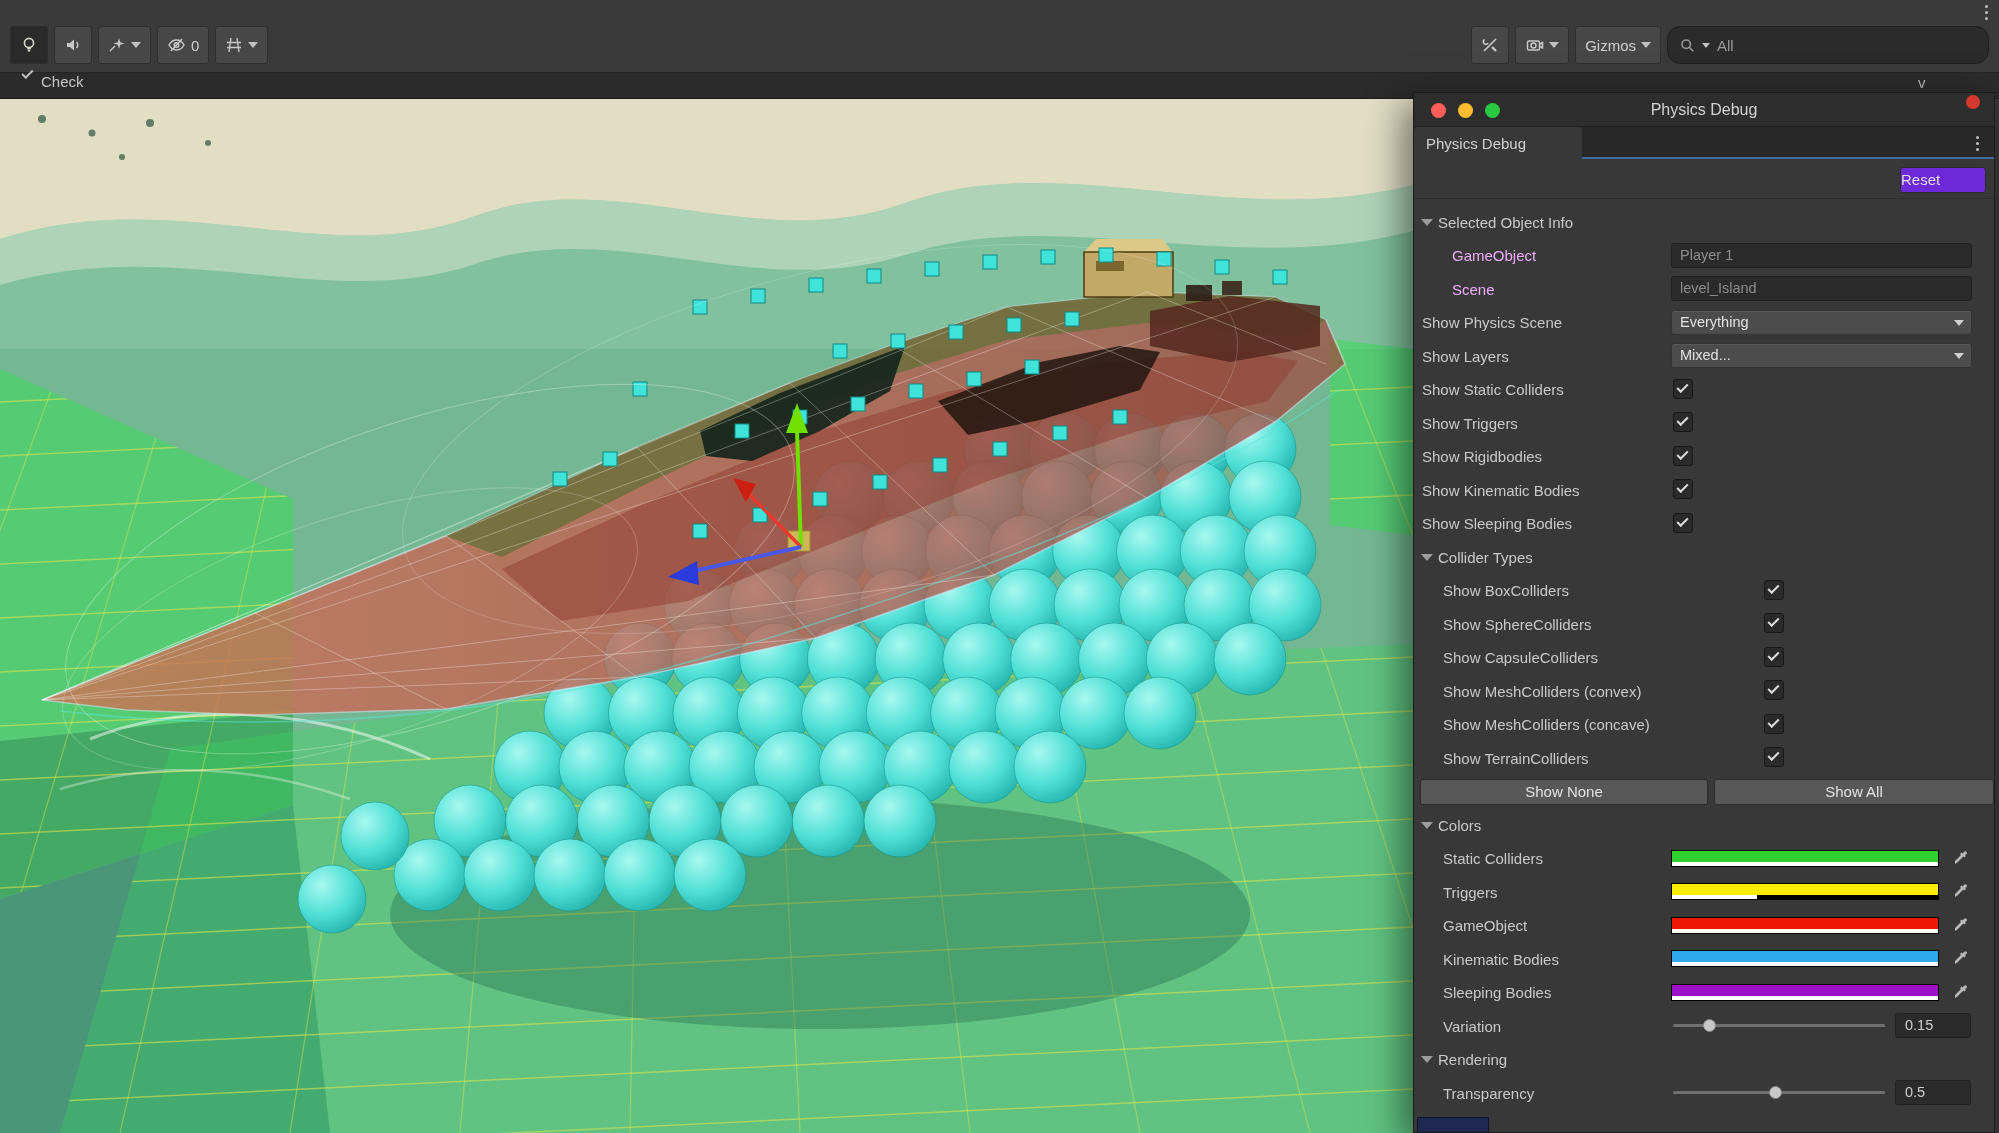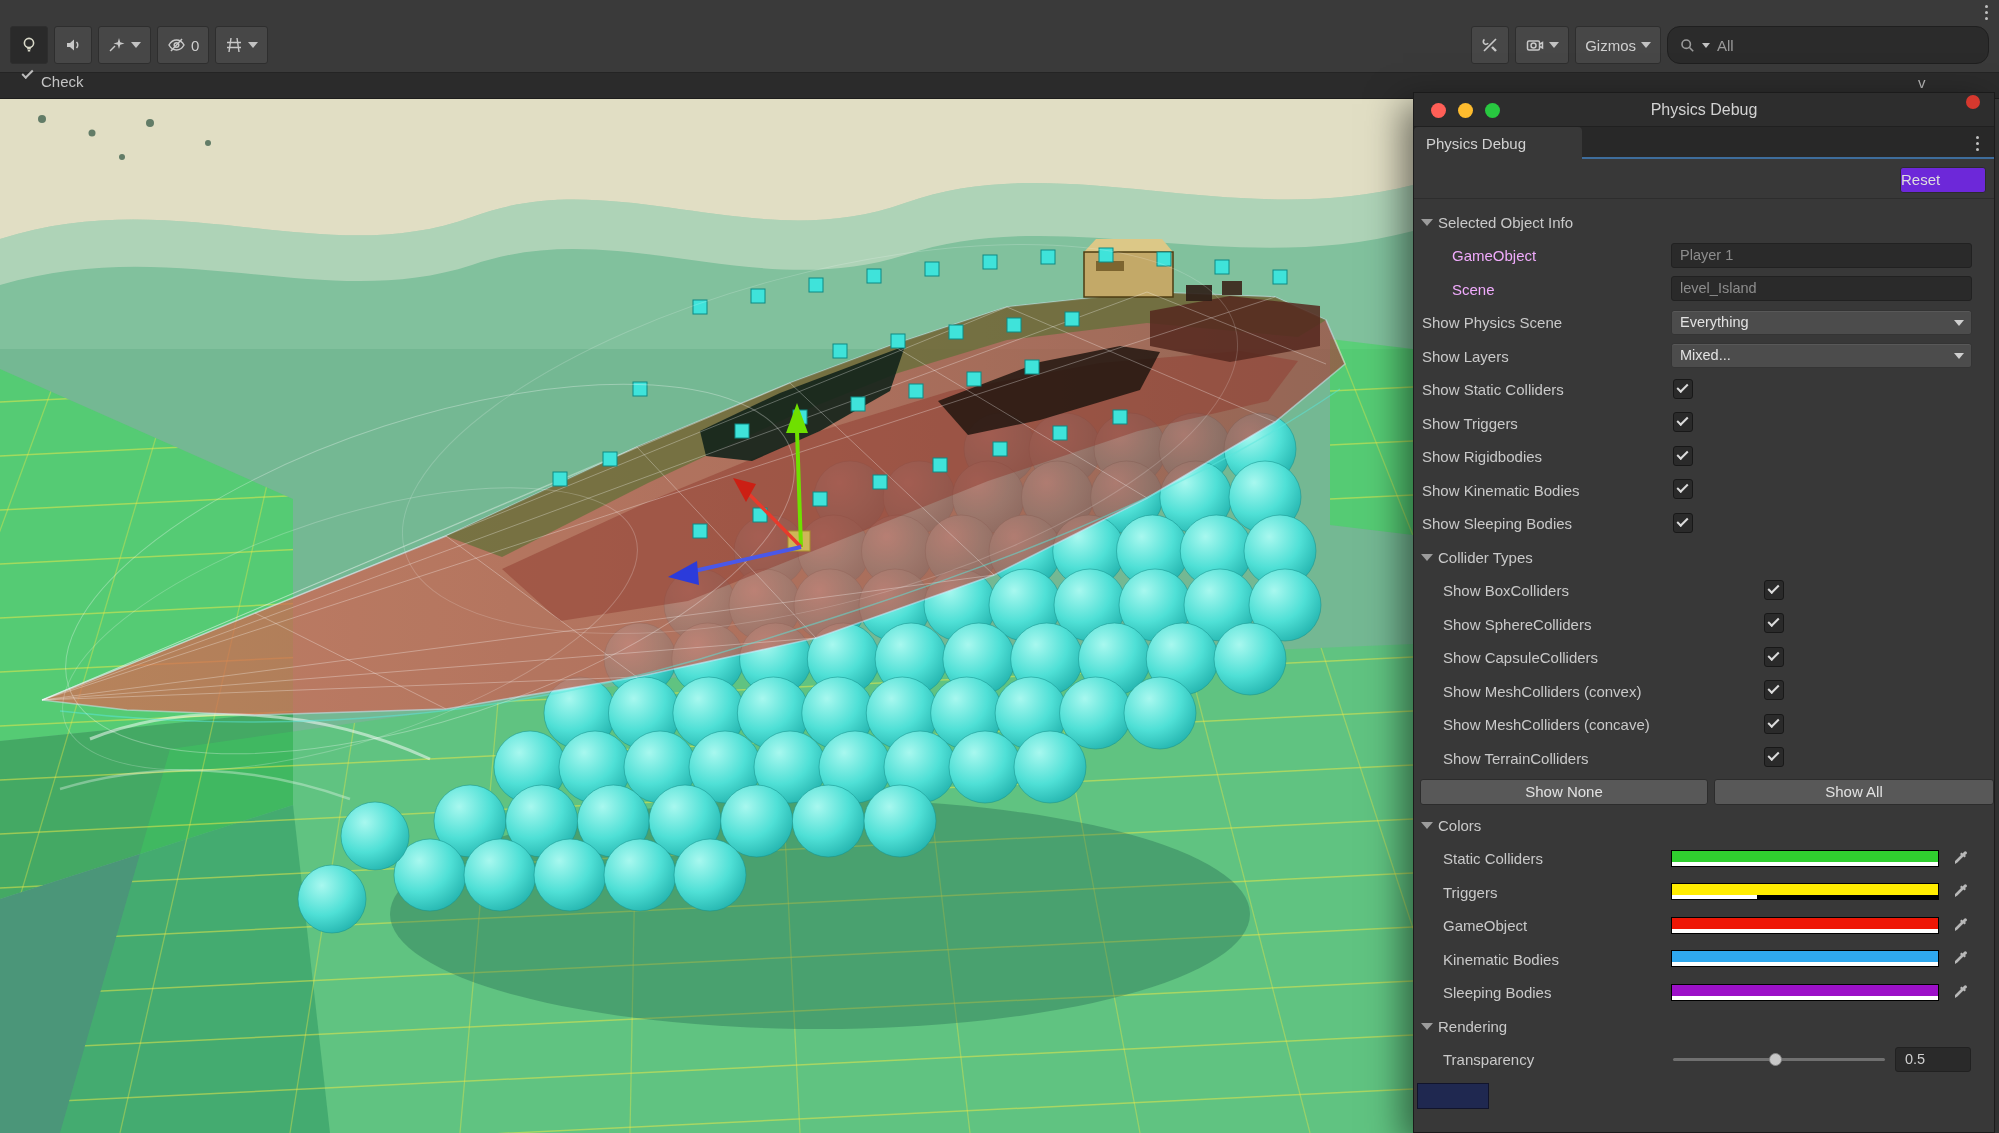--- a/index.html
+++ b/index.html
@@ -589,20 +589,27 @@
         <div class="swatch" style="background: rgb(156, 16, 200);">
             <span class="alpha">
               <i style="width: 100%;"></i>
             </span>
           </div>
         <svg class="dropper" viewBox="0 0 18 18">
             <path d="M3,15 v-3 l6,-6 -1,-1 1.6,-1.6 1,1 1.6,-1.6 a1.6,1.6 0 0 1 2.3,2.3 L13,6 l1,1 -1.6,1.6 -1,-1 -6,6 z" fill="#b8b8b8"></path>
           </svg>
       </div>
 
+      <div class="row sub">
+        <span class="lbl">Variation</span>
+        <div class="slider">
+          <span class="handle" style="left: 17%;"></span>
+        </div>
+        <div class="valbox">0.15</div>
+      </div>
 
       <div class="row hdr">
         <span class="fold"></span>
         <span class="lbl">Rendering</span>
       </div>
       <div class="row sub">
         <span class="lbl">Transparency</span>
         <div class="slider">
           <span class="handle" style="left: 48%;"></span>
         </div>

